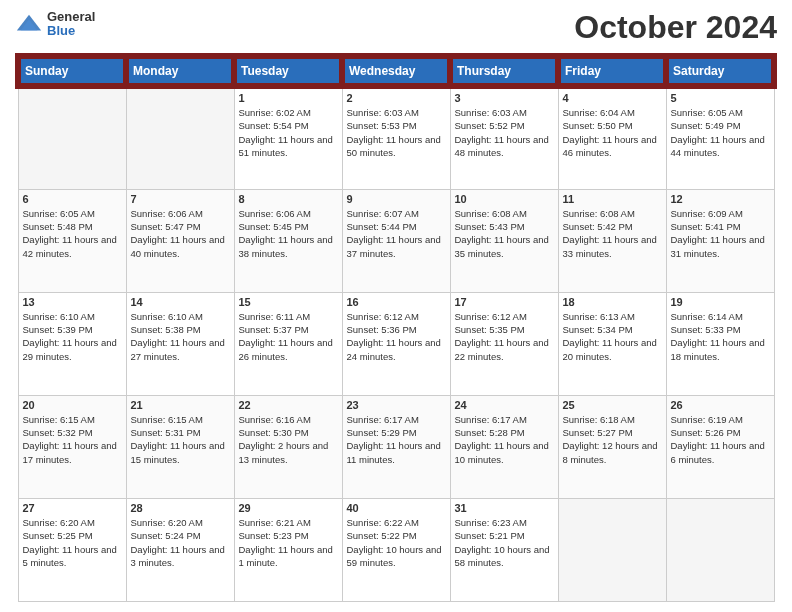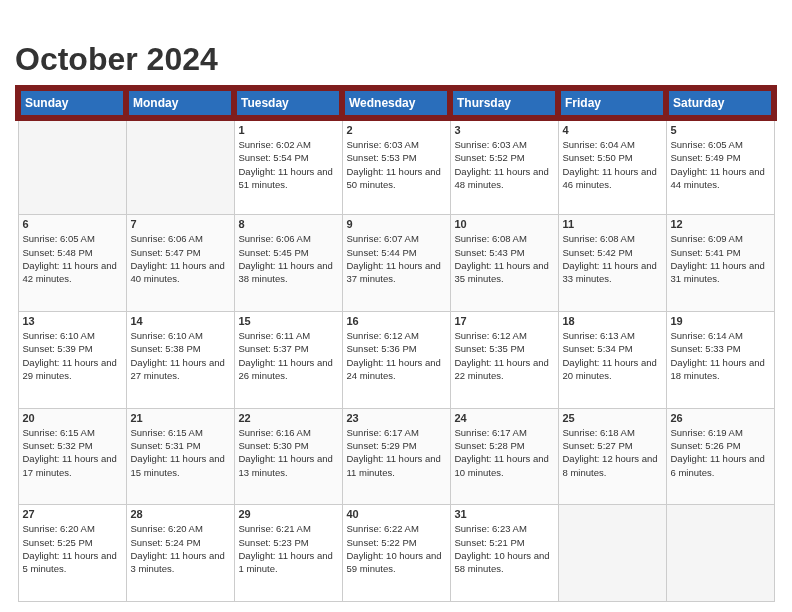--- a/index.html
+++ b/index.html
@@ -42,21 +42,20 @@
       height: 28px;
     }
     .title-area {
       text-align: right;
     }
     .month-title {
       font-size: 32px;
       font-weight: bold;
       color: #333;
       line-height: 1.1;
-      margin-top: 32px;
     }
     .subtitle {
       font-size: 14px;
       color: #555;
     }
     .calendar {
       flex: 1;
       border: 1px solid #ccc;
       border-collapse: collapse;
       width: 100%;
@@ -95,20 +94,30 @@
     }
     tr:nth-child(even) td:not(.empty) {
       background: #fafafa;
     }
   </style>
 </head>
 <body>
 
 <div class="page">
   <div class="header">
+    <div class="logo">
+      <svg class="logo-icon" viewBox="0 0 30 30">
+        <polygon points="15,5 28,22 2,22" fill="#2a6ebb" opacity="0.85"></polygon>
+        <polygon points="15,10 24,22 6,22" fill="#4a8edb" opacity="0.5"></polygon>
+      </svg>
+      <div class="logo-text">
+        <span class="logo-general">General</span>
+        <span class="logo-blue">Blue</span>
+      </div>
+    </div>
     <div class="title-area">
       <div class="month-title">October 2024</div>
     </div>
   </div>
 
   <table class="calendar">
     <thead>
       <tr>
       <th>Sunday</th>
           <th>Monday</th>
@@ -252,21 +261,21 @@
           <td>
             <span class="day-num">21</span>
             <span class="cell-line">Sunrise: 6:15 AM</span>
             <span class="cell-line">Sunset: 5:31 PM</span>
             <span class="cell-line">Daylight: 11 hours and 15 minutes.</span>
           </td>
           <td>
             <span class="day-num">22</span>
             <span class="cell-line">Sunrise: 6:16 AM</span>
             <span class="cell-line">Sunset: 5:30 PM</span>
-            <span class="cell-line">Daylight: 11 hours and 13 minutes.</span>
+            <span class="cell-line">Daylight: 2 hours and 13 minutes.</span>
           </td>
           <td>
             <span class="day-num">23</span>
             <span class="cell-line">Sunrise: 6:17 AM</span>
             <span class="cell-line">Sunset: 5:29 PM</span>
             <span class="cell-line">Daylight: 11 hours and 11 minutes.</span>
           </td>
           <td>
             <span class="day-num">24</span>
             <span class="cell-line">Sunrise: 6:17 AM</span>

